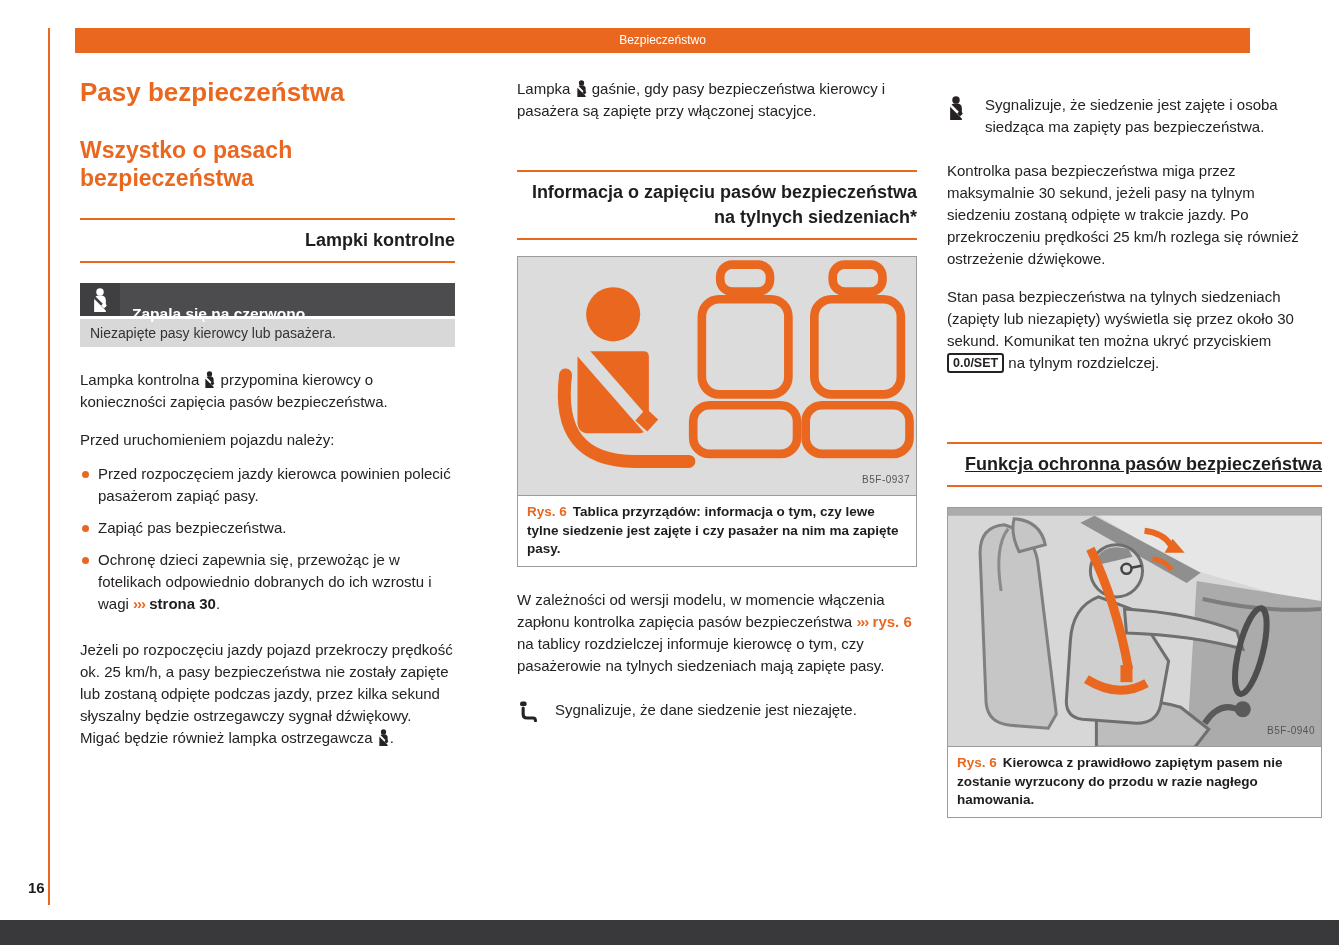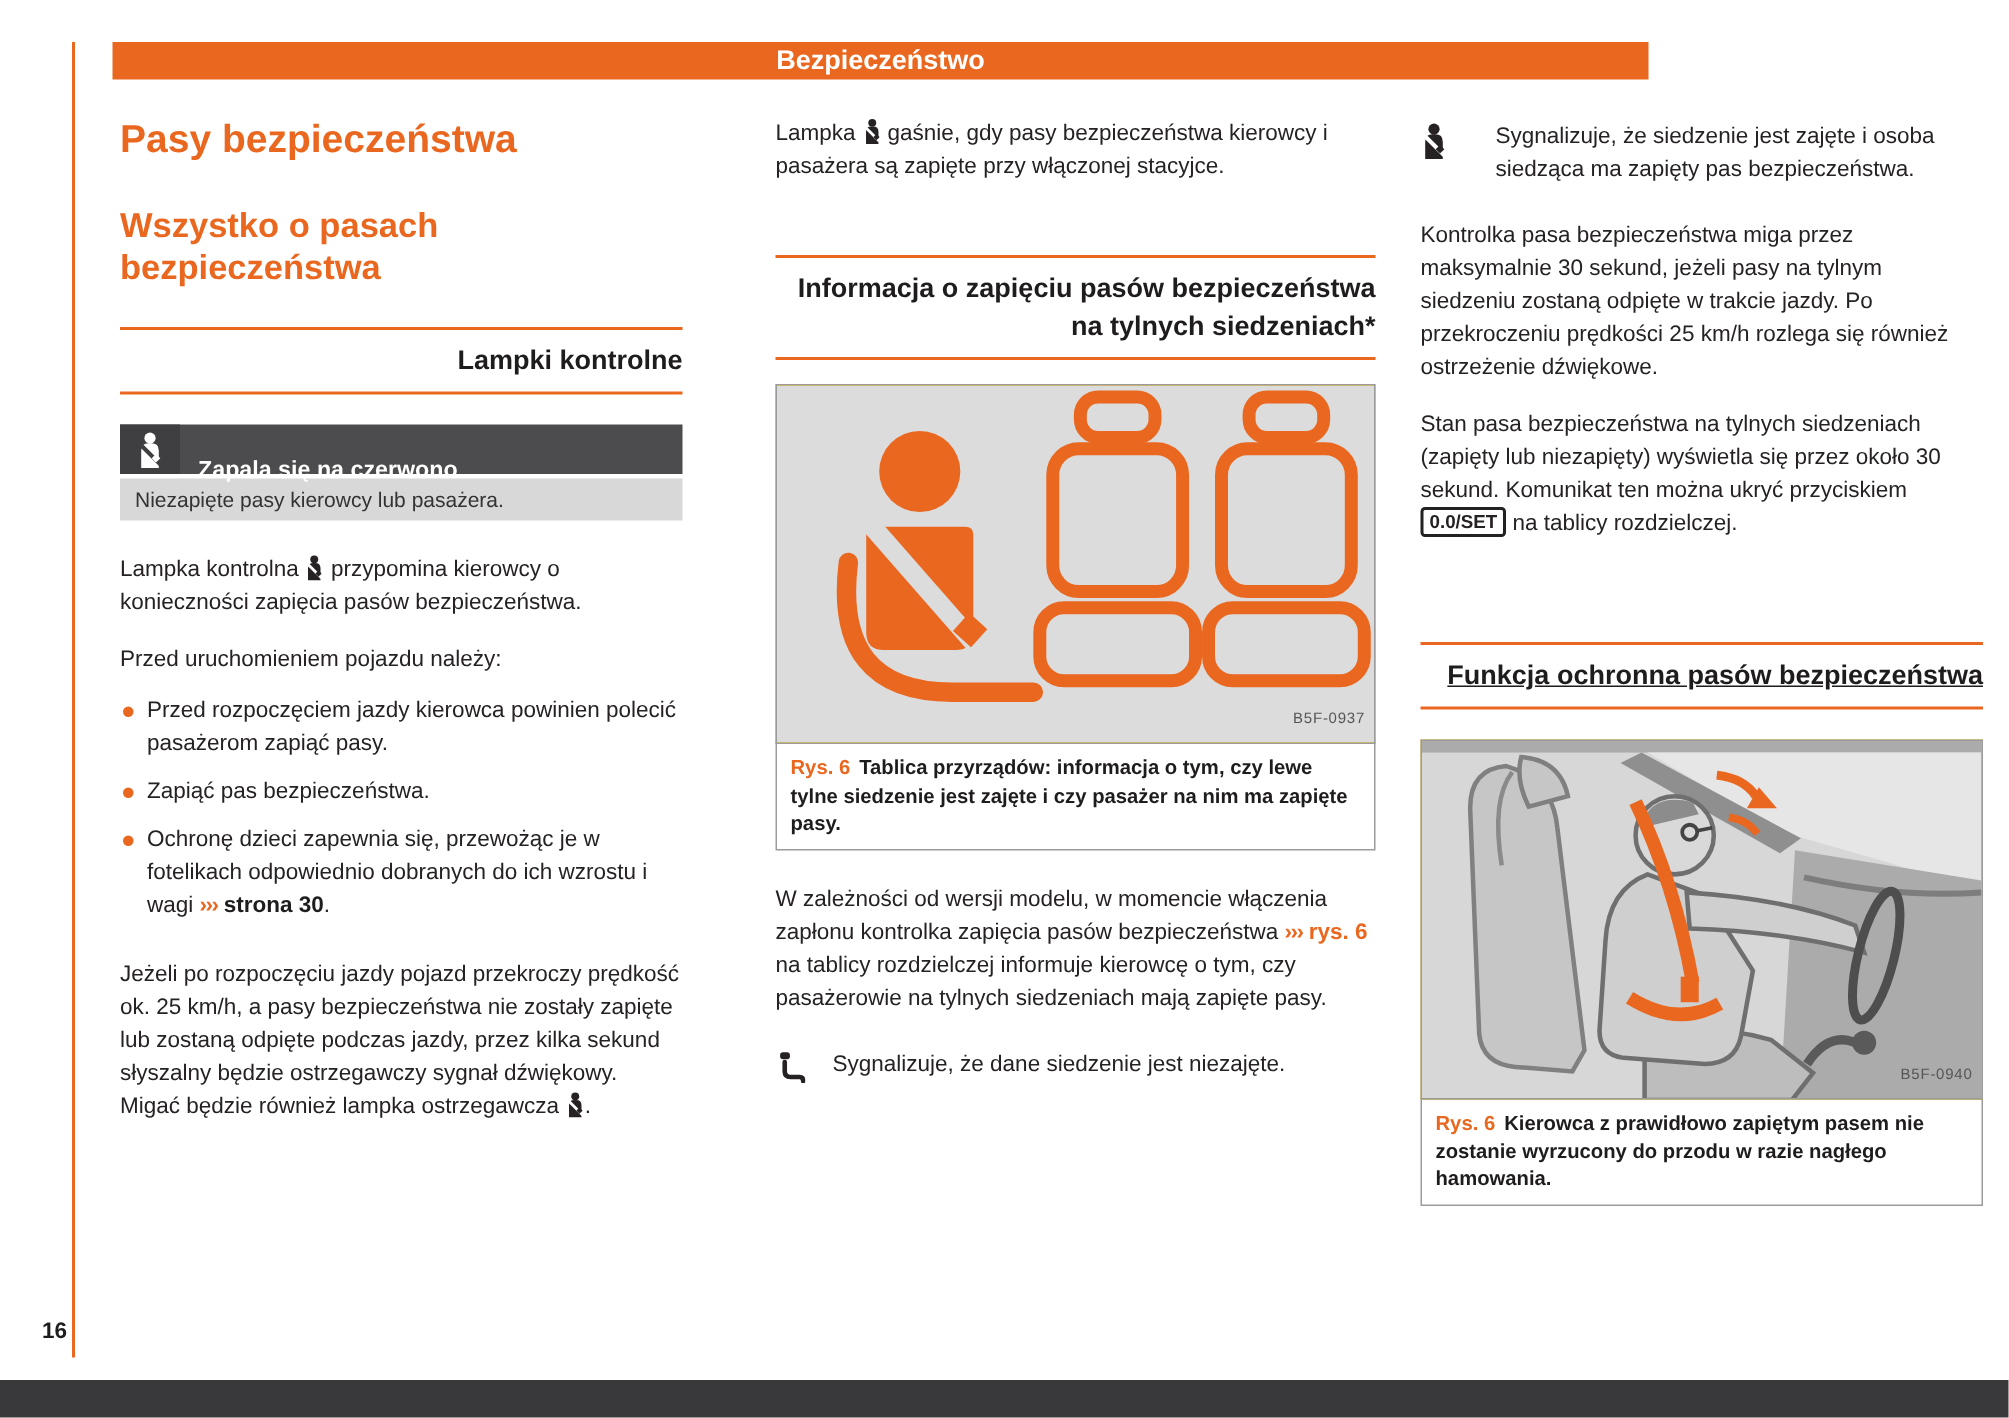--- a/index.html
+++ b/index.html
@@ -5,22 +5,22 @@
   * { box-sizing: border-box; }
   html,body { margin:0; padding:0; }
   body {
     width:1339px; height:945px; position:relative; overflow:hidden;
     background:#ffffff; color:#262223;
     font-family:"Liberation Sans","DejaVu Sans",sans-serif;
     font-size:15px; line-height:22px;
   }
 
   .top-bar {
-    position:absolute; left:75px; top:28px; width:1024px; height:25px;
-    background:#EA671F; color:#fff; font-weight:bold; font-size:18px;
+    position:absolute; left:75px; top:28px; width:1175px; height:25px;
+    background:#EA671F; color:#fff; font-weight:normal; font-size:12px;
     text-align:center; line-height:25px;
   }
   .left-rule {
     position:absolute; left:48px; top:28px; width:2px; height:877px; background:#EA671F;
   }
   .bottom-bar {
     position:absolute; left:0; bottom:0; width:1339px; height:25px; background:#39393b;
   }
   .page-num {
     position:absolute; left:28px; bottom:46px; font-weight:bold; font-size:15px; color:#1d1d1d;
@@ -67,21 +67,21 @@
   .ref-arrows { color:#EA671F; font-weight:bold; letter-spacing:-1px; }
   .ref-bold { font-weight:bold; color:#1f1c1d; }
   .ref-orange { font-weight:bold; color:#EA671F; }
 
   .belt-glyph { display:inline-block; vertical-align:-3px; line-height:0; }
   .belt-glyph svg { width:13px; height:17px; }
 
   .icon-item { display:flex; margin-top:22px; }
   .icon-item .item-icon { width:38px; flex:0 0 38px; padding-top:2px; line-height:0; }
   .icon-item .item-text { flex:1; }
-  .col3 .icon-item.first-item { margin-top:8px;gap:12px; }
+  .col3 .icon-item.first-item { margin-top:22px; }
 
   .figure { margin:16px 0 0 0; }
   .col3 .figure { margin-top:20px; }
   .figure-img {
     position:relative; border:1px solid #9b9b9b; height:240px; background:#eab308; overflow:hidden;
   }
   .figure-img svg { display:block; width:100%; height:100%; }
   .fig-code {
     position:absolute; right:6px; bottom:4px; font-size:10px; color:#555; letter-spacing:.5px;
   }
@@ -237,21 +237,21 @@
             </svg>
         </span>
         <span class="item-text">Sygnalizuje, że siedzenie jest zajęte i osoba siedząca ma zapięty pas bezpieczeństwa.</span>
       </div>
 
       <p class="p-gap">Kontrolka pasa bezpieczeństwa miga przez maksymalnie 30 sekund, jeżeli pasy na tylnym siedzeniu zostaną odpięte w trakcie jazdy. Po przekroczeniu prędkości 25 km/h rozlega się również ostrzeżenie dźwiękowe.</p>
 
       <p>
         <span>Stan pasa bezpieczeństwa na tylnych siedzeniach (zapięty lub niezapięty) wyświetla się przez około 30 sekund. Komunikat ten można ukryć przyciskiem</span>
         <span class="set-button">0.0/SET</span>
-        <span>na tablicy rozdzielczej.</span>
+        <span>na tylnym rozdzielczej.</span>
       </p>
 
       <div class="section-heading">Funkcja ochronna pasów bezpieczeństwa</div>
 
       <figure class="figure">
         <div class="figure-img">
           <svg viewBox="0 0 372 240" preserveAspectRatio="xMidYMid slice">
             <rect width="372" height="240" fill="#d7d7d7"></rect>
             <rect x="0" y="0" width="372" height="9" fill="#ababab"></rect>
 

